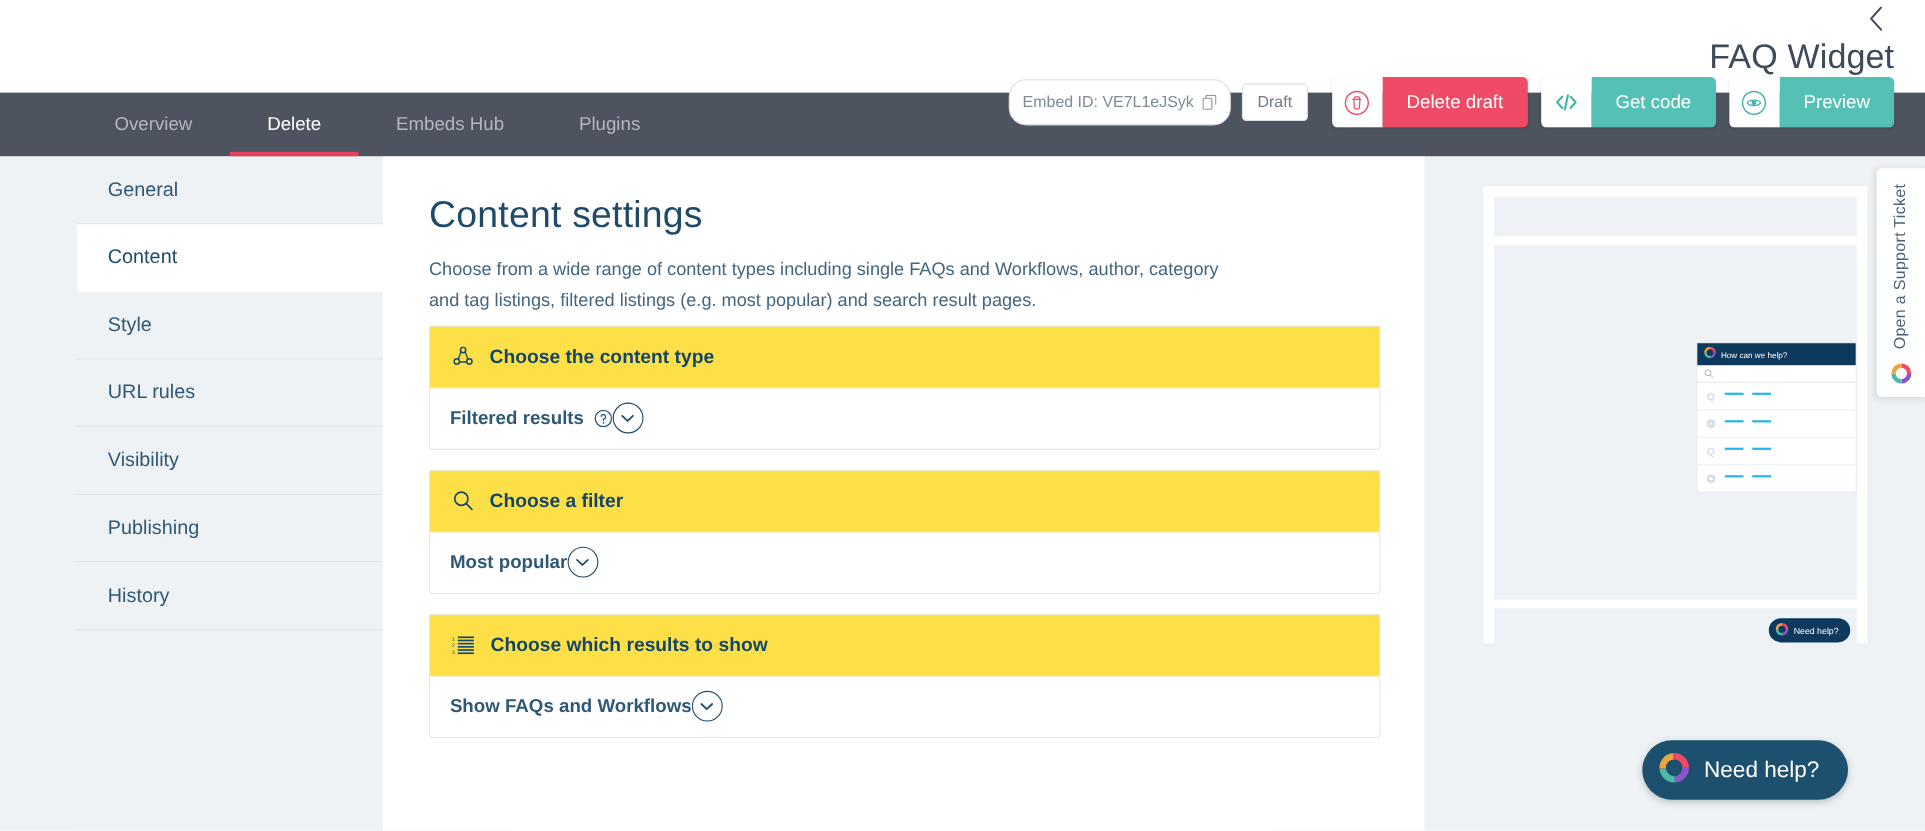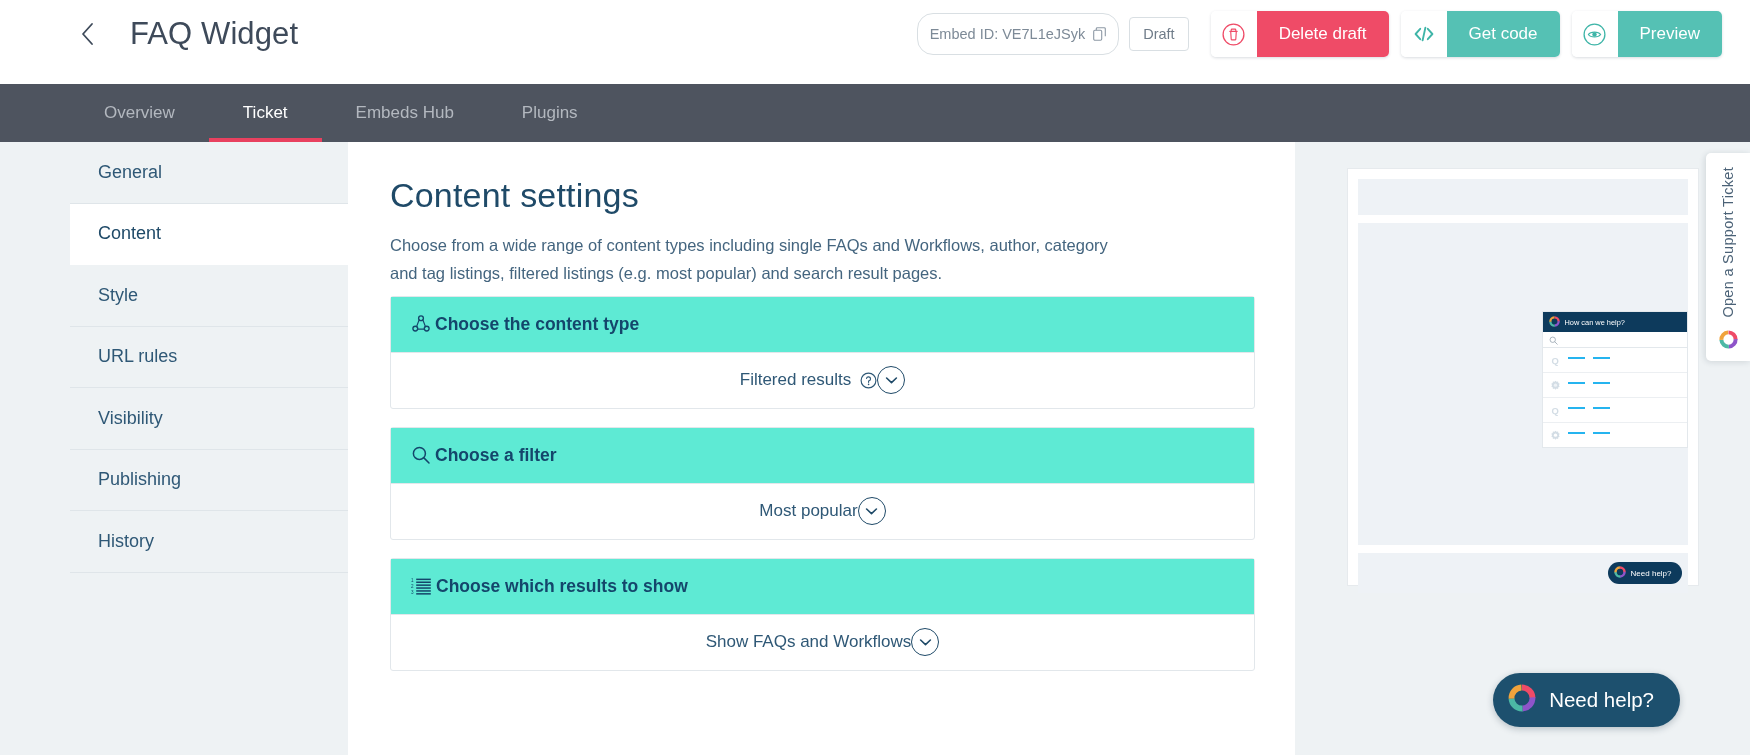--- a/index.html
+++ b/index.html
@@ -14,24 +14,25 @@
     -webkit-font-smoothing: antialiased;
   }
 
   .app { position: relative; width: 1750px; height: 755px; background: #eef2f4; }
 
   
   .header {
     height: 84px;
     background: #ffffff;
     display: flex;
-    align-items: center;
+    align-items: flex-end;
     padding: 0 28px 16px 70px;
     position: relative;
     z-index: 5;
+    flex-direction: column;
   }
   .back-btn {
     width: 34px; height: 34px;
     display: flex; align-items: center; justify-content: center;
     color: #3e4a5a;
     cursor: pointer;
     flex: 0 0 auto;
   }
   .back-btn svg { display: block; }
 
@@ -191,40 +192,41 @@
     margin-bottom: 8px;
   }
 
   .card {
     border: 1px solid #e2e7eb;
     border-radius: 3px;
     margin-bottom: 18px;
     background: #fff;
   }
   .card-head {
-    background: #5eead4;
+    background: #fde047;
     border-bottom: 1px solid #e2e7eb;
     height: 56px;
     display: flex; align-items: center;
     padding: 0 20px;
-    gap: 4px;
+    gap: 14px;
   }
   .card-head .chead-icon { color: #14466b; display: flex; align-items: center; }
   .card-head .chead-title {
     font-size: 17.5px;
     font-weight: bold;
     color: #14466b;
     white-space: nowrap;
   }
   .card-row {
     height: 55px;
     display: flex; align-items: center;
     padding: 0 18px 0 18px;
-    justify-content: center;
+    justify-content: flex-start;
     cursor: pointer;
+    font-weight: bold;
   }
   .card-row-label {
     font-size: 17px;
     color: #2f5876;
     display: flex; align-items: center; gap: 9px;
     white-space: nowrap;
   }
   .help-icon { color: #2f5876; display: flex; }
   .chevron-circle {
     width: 28px; height: 28px;
@@ -438,21 +440,21 @@
       </div>
 
     </div>
   </div>
 
   <div class="navbar">
     <div class="nav-tab">
       <span>Overview</span>
     </div>
     <div class="nav-tab active">
-      <span>Ticket</span>
+      <span>Delete</span>
     </div>
     <div class="nav-tab">
       <span>Embeds Hub</span>
     </div>
     <div class="nav-tab">
       <span>Plugins</span>
     </div>
   </div>
 
   <div class="body-wrap">

